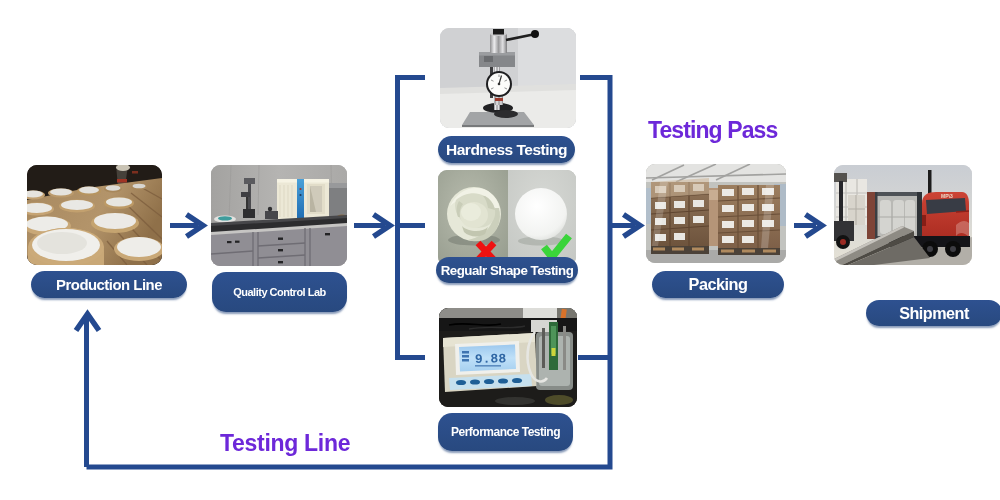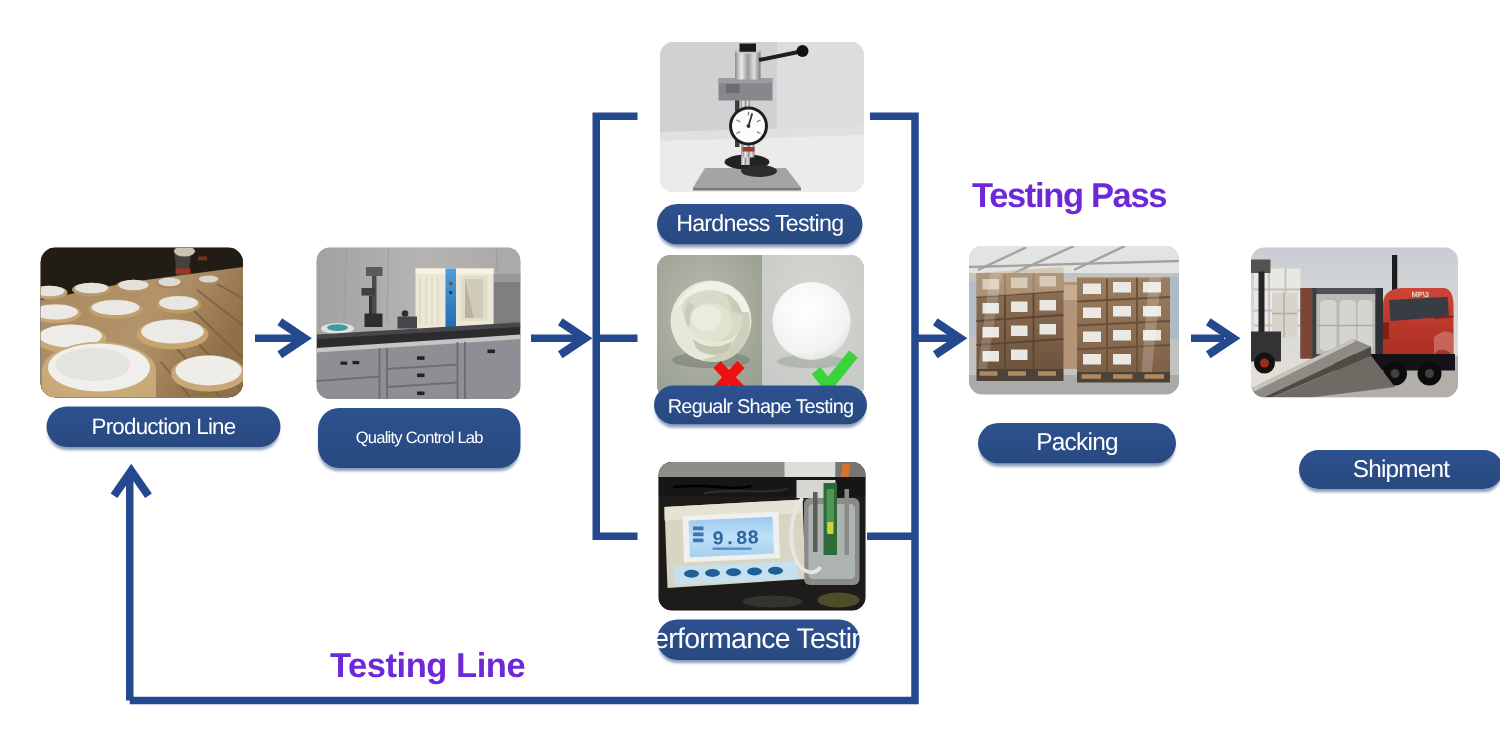--- a/index.html
+++ b/index.html
@@ -1,21 +1,21 @@
 <!DOCTYPE html>
 <html><head>
 <meta charset="utf-8">
 <style>
   html,body{margin:0;padding:0;}
   body{width:1000px;height:500px;position:relative;background:#ffffff;
        font-family:"Liberation Sans", sans-serif;overflow:hidden;}
   .ph{position:absolute;overflow:hidden;}
   .ph svg{display:block;width:100%;height:100%;}
   .pill{position:absolute;background:linear-gradient(#2e5190,#28497f);letter-spacing:-0.5px;
-        border-radius:14px;color:#ffffff;font-weight:normal;
+        border-radius:14px;color:#ffffff;font-weight:bold;
         display:flex;align-items:center;justify-content:center;
         box-shadow:0 3px 2px -1px rgba(40,73,127,0.55);
         white-space:nowrap;text-align:right;}
   .head{position:absolute;color:#6d28d9;font-weight:bold;font-size:29px;}
 </style>
 </head>
 <body>
 
 <svg id="conn" style="position:absolute;left:0;top:0;" width="1000" height="500" viewBox="0 0 1000 500" fill="none">
   <g stroke="#24498f" stroke-width="5">
@@ -496,18 +496,18 @@
   <polygon points="8,100 80,66 80,72 14,100" fill="#4e4b45"></polygon>
 
   <polygon points="14,100 80,72 96,93 40,100" fill="#6e6b65"></polygon>
 </svg>
   </div>
 
 <div class="pill" style="left:31px; top:271px;width:156px;height:27px;font-size:14.9px;">Production Line</div>
 <div class="pill" style="left:212px;top:272px;width:135px;height:40px;font-size:11px;">Quality Control Lab</div>
 <div class="pill" style="left:438px;top:136px;width:137px;height:27px;font-size:15.5px;">Hardness Testing</div>
 <div class="pill" style="left:436px;top:257px;width:142px;height:26px;font-size:13.3px;">Regualr Shape Testing</div>
-<div class="pill" style="left:438px;top:413px;width:135px;height:27px;font-size:19px;">Performance Testing</div>
-<div class="pill" style="left:652px;top:271px;width:132px;height:27px;font-size:16.3px;margin-top:11px;">Packing</div>
+<div class="pill" style="left:438px;top:413px;width:135px;height:38px;font-size:12px;">Performance Testing</div>
+<div class="pill" style="left:652px;top:271px;width:132px;height:27px;font-size:16.3px;">Packing</div>
 <div class="pill" style="left:866px;top:271px;width:136px;height:26px;font-size:16.2px;margin-top:29px;">Shipment</div>
 
 <div class="head" style="left:648px;top:117px;font-size:23px;letter-spacing:-0.9px;">Testing Pass</div>
 <div class="head" style="left:220px;top:430px;font-size:23px;letter-spacing:-0.3px;">Testing Line</div>
 
 </body></html>

